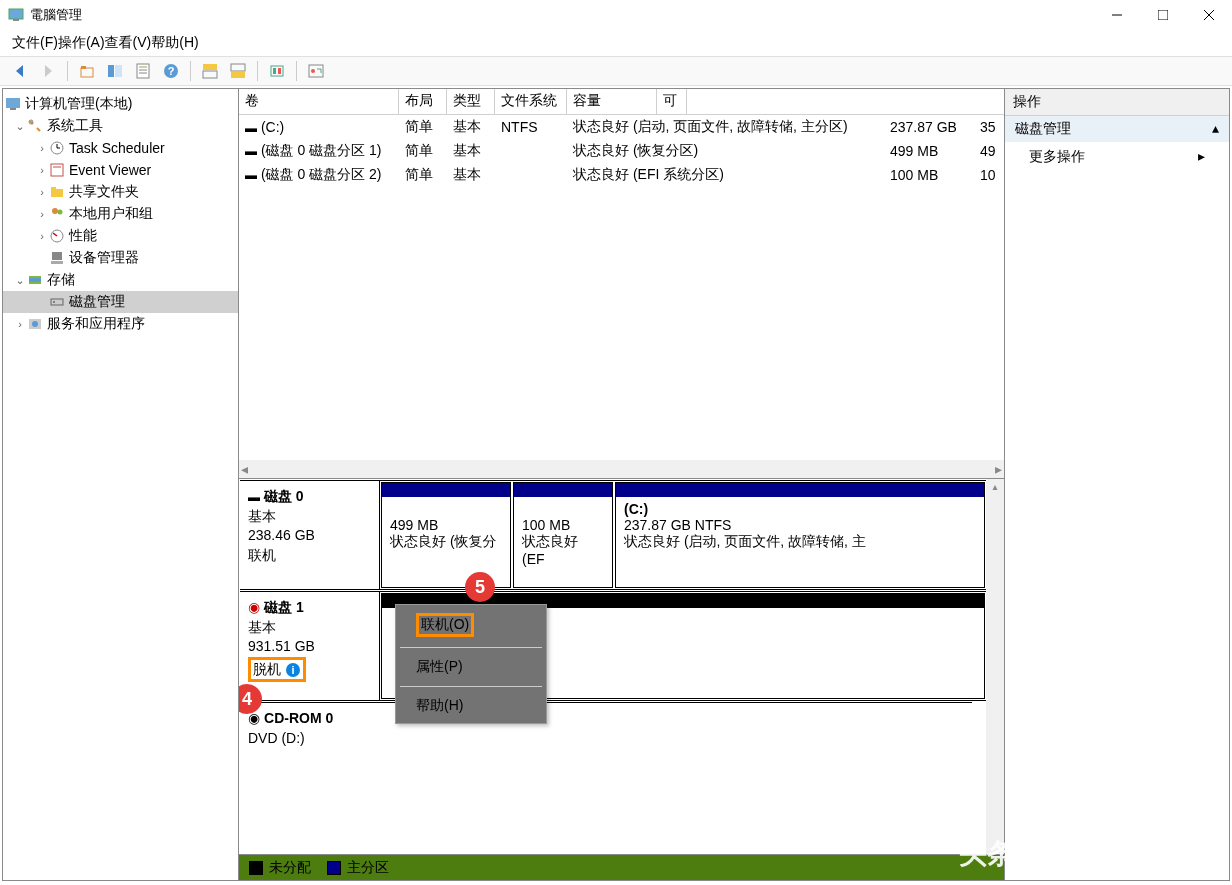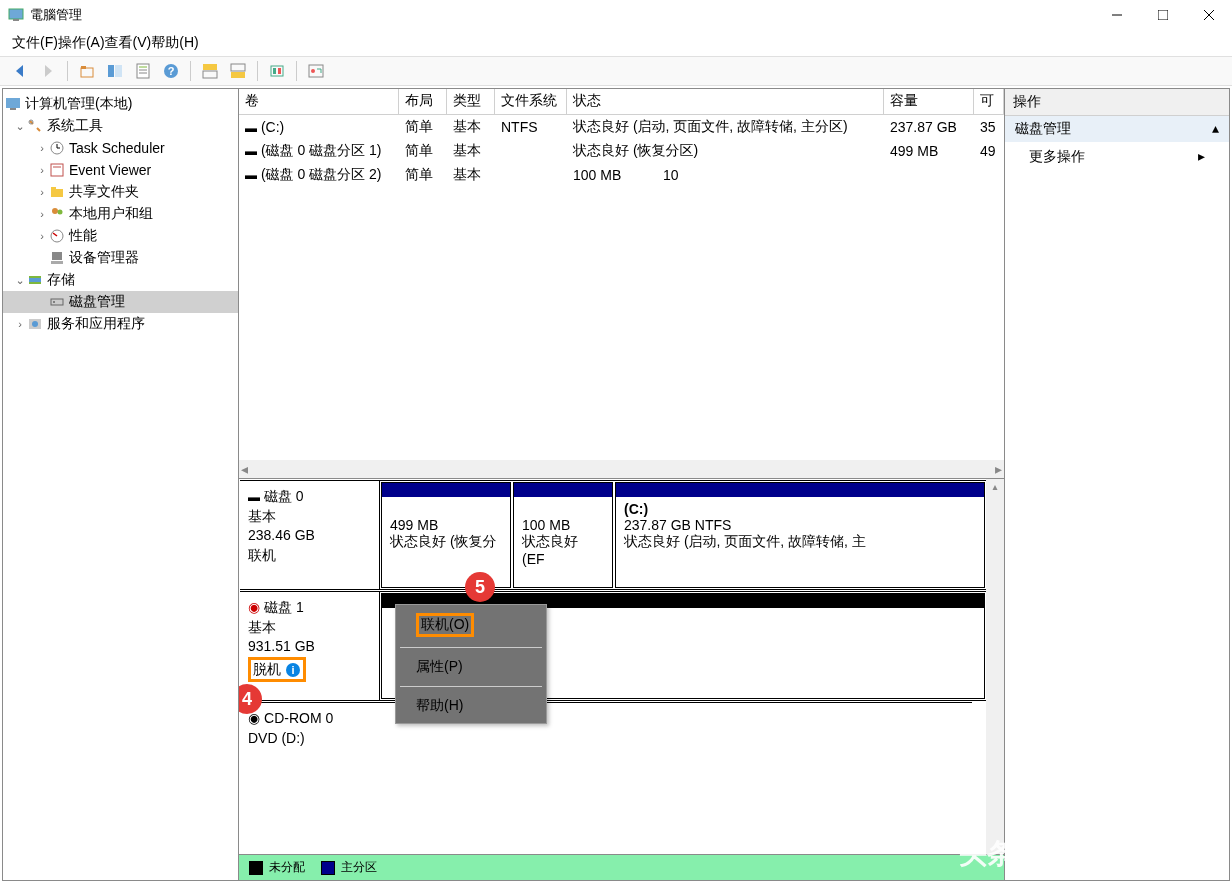--- a/index.html
+++ b/index.html
@@ -24,26 +24,26 @@
 .volumes { height: 390px; border-bottom: 1px solid #8a8a8a; overflow: hidden; position: relative; }
 .vhead { display: flex; background: #fff; border-bottom: 1px solid #d0d0d0; height: 26px; font-size: 14px; }
 .vhead div { border-right: 1px solid #d0d0d0; padding: 3px 6px; }
 .vrow { display: flex; height: 24px; align-items: center; font-size: 14px; }
 .vrow div { padding: 2px 6px; white-space: nowrap; overflow: hidden; }
 .c1 { width: 160px; } .c2 { width: 48px; } .c3 { width: 48px; } .c4 { width: 72px; } .c5 { width: 300px; flex: 1; } .c6 { width: 90px; } .c7 { width: 30px; }
 .hscroll { position: absolute; bottom: 0; left: 0; right: 0; height: 18px; background: #f0f0f0; display: flex; align-items: center; justify-content: space-between; padding: 0 2px; }
 .disks { flex: 1; position: relative; overflow: hidden; background: #fff; }
 .diskrow { display: flex; border-bottom: 1px solid #000; margin: 1px; border-top: 1px solid #000; }
 .diskinfo { width: 140px; padding: 6px 8px; border-right: 1px solid #000; font-size: 14px; line-height: 1.4; }
-.diskinfo .dname { font-weight: normal; }
+.diskinfo .dname { font-weight: bold; }
 .partitions { flex: 1; display: flex; }
 .part { border: 1px solid #000; margin: 1px; flex-direction: column; display: flex; }
 .parthead { height: 14px; background: #00008b; }
 .partbody { padding: 4px 8px; font-size: 14px; flex: 1; }
-.legend { height: 26px; border-top: 1px solid #8a8a8a; display: flex; align-items: center; padding-left: 10px; gap: 6px; font-size: 12px; background: #86efac; }
+.legend { height: 26px; border-top: 1px solid #8a8a8a; display: flex; align-items: center; padding-left: 10px; gap: 6px; font-size: 14px; background: #4d7c0f; }
 .lsw { width: 14px; height: 14px; border: 1px solid #000; }
 .actions { width: 224px; background: #fff; }
 .ahead { background: #f0f0f0; padding: 4px 8px; font-size: 14px; border-bottom: 1px solid #d0d0d0; }
 .asec { background: #e8f0f8; padding: 4px 10px; display: flex; justify-content: space-between; font-size: 14px; }
 .aitem { padding: 6px 24px; font-size: 14px; display: flex; justify-content: space-between; }
 .ctxmenu { position: absolute; left: 155px; top: 12px; width: 152px; background: #737373; border: 1px solid #999; box-shadow: 2px 2px 4px rgba(0,0,0,0.25); z-index: 100; }
 .ctxitem { padding: 8px 20px; font-size: 14px; }
 .ctxsep { height: 1px; background: #ccc; margin: 2px 4px; }
 .highlight { border: 3px solid #ff8c00; display: inline-block; padding: 0 2px; }
 .badge { position: absolute; width: 30px; height: 30px; border-radius: 50%; background: #e53935; color: #fff; display: flex; align-items: center; justify-content: center; font-weight: bold; font-size: 18px; z-index: 200; }
@@ -248,21 +248,20 @@
   </div>
 
   <div class="center">
 
     <div class="volumes">
       <div class="vhead">
         <div class="c1">卷</div>
         <div class="c2">布局</div>
         <div class="c3">类型</div>
         <div class="c4">文件系统</div>
-        <div class="c5">状态</div>
         <div class="c6">容量</div>
         <div class="c7">可</div>
       </div>
       <div class="vrow">
         <div class="c1"><span class="diskicon">▬</span> <span>(C:)</span></div>
         <div class="c2">简单</div>
         <div class="c3">基本</div>
         <div class="c4">NTFS</div>
         <div class="c5">状态良好 (启动, 页面文件, 故障转储, 主分区)</div>
         <div class="c6">237.87 GB</div>
@@ -275,20 +274,21 @@
         <div class="c4"></div>
         <div class="c5">状态良好 (恢复分区)</div>
         <div class="c6">499 MB</div>
         <div class="c7">49</div>
       </div>
       <div class="vrow">
         <div class="c1"><span class="diskicon">▬</span> <span>(磁盘 0 磁盘分区 2)</span></div>
         <div class="c2">简单</div>
         <div class="c3">基本</div>
         <div class="c4"></div>
+        <div class="c5">状态良好 (EFI 系统分区)</div>
         <div class="c6">100 MB</div>
         <div class="c7">10</div>
       </div>
       <div class="hscroll">
         <span style="color:#888">◂</span>
         <span style="color:#888">▸</span>
       </div>
     </div>
 
     <div class="disks">

